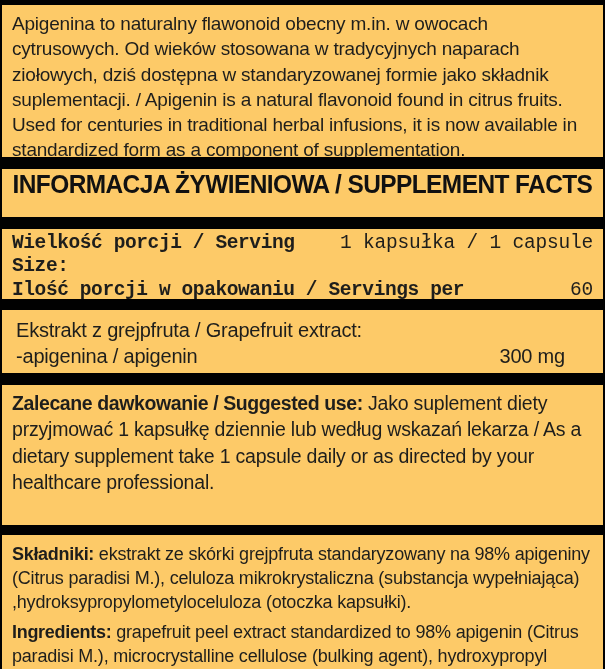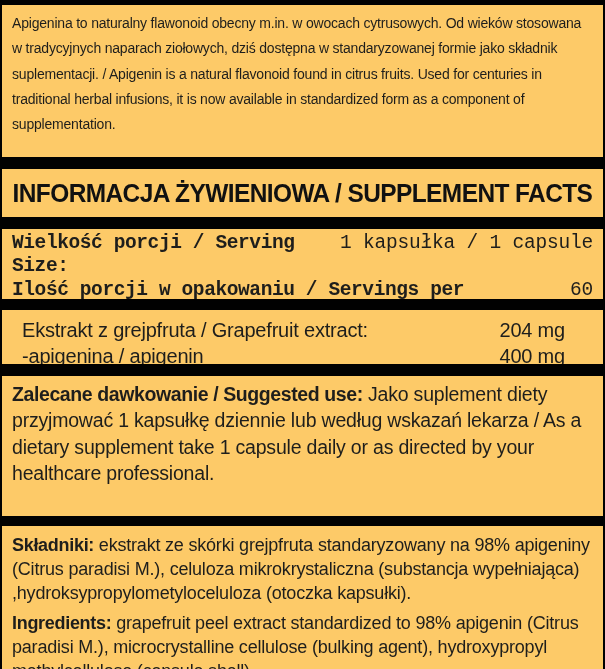--- a/index.html
+++ b/index.html
@@ -14,34 +14,34 @@
     font-family:"Liberation Sans","DejaVu Sans",sans-serif;
     color:#1e1e1c;
     letter-spacing:-0.2px;
     overflow:hidden;
   }
   .bar{background:#010101;width:100%;}
   .bar-12{height:12px;}
   .bar-11{height:11px;}
   .bar-10{height:10px;}
   .sec{box-sizing:border-box;overflow:hidden;}
-  .intro{height:152px;padding:6px 10px 0 10px;font-size:14px;line-height:25.3px;}
+  .intro{height:152px;padding:6px 10px 0 10px;font-size:19px;line-height:25.3px;}
   .facts-header{
-    height:48px;display:flex;align-items:center;justify-content:center;
+    height:48px;display:flex;align-items:flex-start;justify-content:center;
   }
   .facts-header .title{
     font-weight:700;font-size:26px;white-space:nowrap;
     letter-spacing:-0.6px;display:inline-block;transform:scaleX(0.94);
     color:#111;
   }
   .serving{height:70px;padding:3px 10px 0 10px;}
   .serving .row{display:flex;justify-content:space-between;align-items:baseline;line-height:23.3px;font-size:19.5px;font-family:Liberation Mono, monospace;}
   .serving .lbl{font-weight:700;letter-spacing:-0.4px;}
   .serving .val{font-weight:400;white-space:nowrap;}
-  .nutrients{height:54px;padding:7px 10px 0 20px;}
+  .nutrients{height:63px;padding:7px 10px 0 14px;}
   .nutrients .row{display:flex;justify-content:space-between;align-items:baseline;line-height:26px;font-size:20px;}
   .nutrients .val{margin-right:28px;white-space:nowrap;}
   .suggested{height:140px;padding:5px 10px 0 10px;font-size:19.5px;line-height:26.3px;}
   .suggested .lbl{font-weight:700;letter-spacing:-0.4px;}
   .ingredients{height:155px;padding:7px 10px 0 10px;font-size:18px;line-height:24px;}
   .ingredients p{margin:0 0 6px 0;}
   .ingredients .lbl{font-weight:700;letter-spacing:-0.3px;}
 </style>
 </head>
 <body>
@@ -73,25 +73,24 @@
       <span class="lbl">Zawartość w / Amount in:</span>
       <span class="val">1 kapsułka / 1 capsule</span>
     </div>
   </div>
 
   <div class="bar bar-11"></div>
 
   <div class="sec nutrients">
     <div class="row">
       <span>Ekstrakt z grejpfruta / Grapefruit extract:</span>
-      <span class="val">204 mg</span>
     </div>
     <div class="row">
       <span>-apigenina / apigenin</span>
-      <span class="val">400 mg</span>
+      <span class="val">300 mg</span>
     </div>
   </div>
 
   <div class="bar bar-12"></div>
 
   <div class="sec suggested">
     <span class="lbl">Zalecane dawkowanie / Suggested use:</span><span> Jako suplement diety przyjmować 1 kapsułkę dziennie lub według wskazań lekarza / As a dietary supplement take 1 capsule daily or as directed by your healthcare professional.</span>
   </div>
 
   <div class="bar bar-10"></div>

